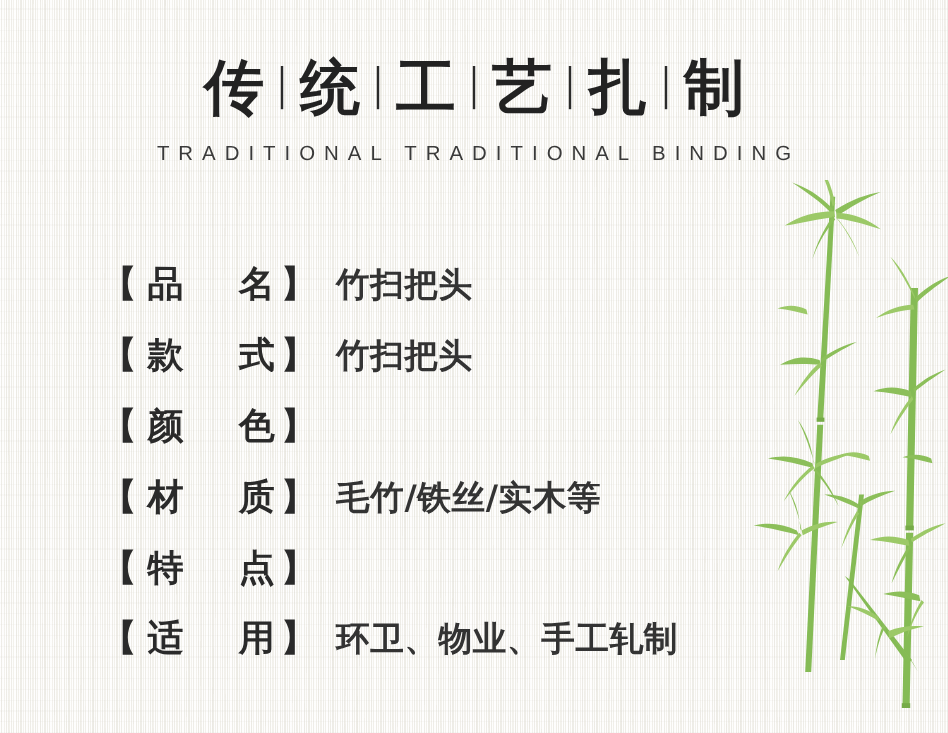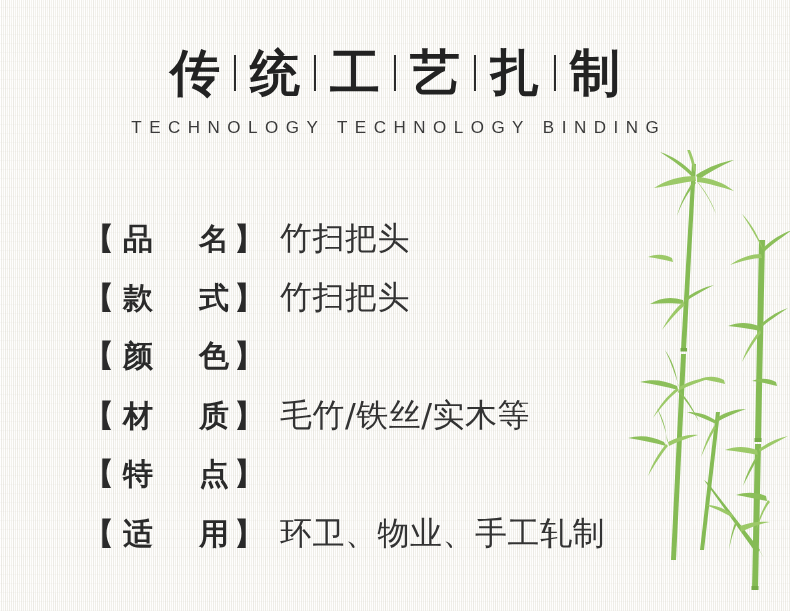--- a/index.html
+++ b/index.html
@@ -140,22 +140,22 @@
     color:#2a2a2a;
   }
   .lbl-gap {
     display:inline-block;
     width:46px;
   }
   .lbl-pad-l { display:inline-block; width:9px; }
   .lbl-pad-r { display:inline-block; width:5px; }
 
   .spec-value {
-    font-size:32px;
-    font-weight:400;
+    font-size:28px;
+    font-weight:700;
     color:#333333;
     line-height:46px;
     white-space:nowrap;
     letter-spacing:0.5px;
     display:flex;
     align-items:center;
   }
 
   
   #bamboo {
@@ -183,21 +183,21 @@
       <span class="title-sep"></span>
       <span class="title-char">工</span>
       <span class="title-sep"></span>
       <span class="title-char">艺</span>
       <span class="title-sep"></span>
       <span class="title-char">扎</span>
       <span class="title-sep"></span>
       <span class="title-char">制</span>
     </div>
 
-    <div class="subtitle">TECHNOLOGY TECHNOLOGY BINDING</div>
+    <div class="subtitle">TRADITIONAL TRADITIONAL BINDING</div>
   </div>
 
   <div class="spec-list">
 
     <div class="spec-row">
       <div class="spec-label">
         <span class="brk">【</span>
         <span class="lbl-pad-l"></span>
         <span class="lbl-a">品</span>
         <span class="lbl-gap"></span>

